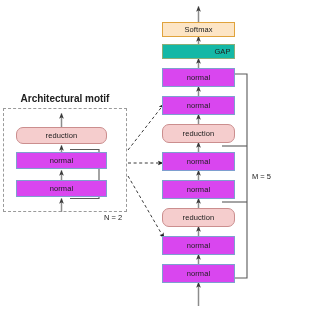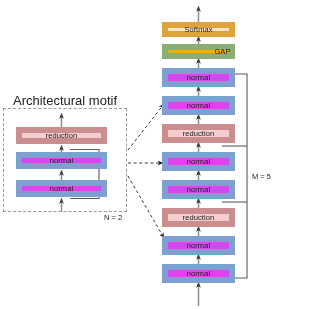--- a/index.html
+++ b/index.html
@@ -9,48 +9,49 @@
     font-family:"Liberation Sans", sans-serif;
     overflow:hidden;
     position:relative;
   }
   #stage{position:absolute;left:0;top:0;width:291px;height:309px;}
 
   
   .node{
     position:absolute;
     box-sizing:border-box;
-    border:6px solid #22c55e;
+    border:1px solid #22c55e;
     display:flex;align-items:center;justify-content:center;
     font-size:7.5px;
     color:#202020;
     letter-spacing:.1px;
     line-height:1;
     white-space:nowrap;
   }
   .normal{background:#d946ef;border-color:#7e9fcf;}
-  .reduction{background:#f5cdcd;border-color:#cb8e8e;}
-  .gap{background:#eab308;border-color:#8bae77;padding-left:48px;}
+  .reduction{background:#f5cdcd;border-color:#cb8e8e;border-radius:7px;}
+  .gap{background:#14b8a6;border-color:#8bae77;padding-left:48px;}
   .softmax{background:#fde5c5;border-color:#e0a33c;}
 
   
   #motif-panel{
     position:absolute;
     left:3px;top:108px;width:124px;height:104px;
     border:1px dashed #9a9a9a;
     box-sizing:border-box;
     background:transparent;
   }
   #motif-title{
     position:absolute;
     left:3px;top:93px;width:124px;
     text-align:center;
-    font-size:13px;
+    font-size:10px;
     color:#202020;
     white-space:nowrap;
+    font-weight:bold;
   }
 
   
   .brlabel{
     position:absolute;
     font-size:7.5px;
     color:#202020;
     white-space:nowrap;
   }
 

